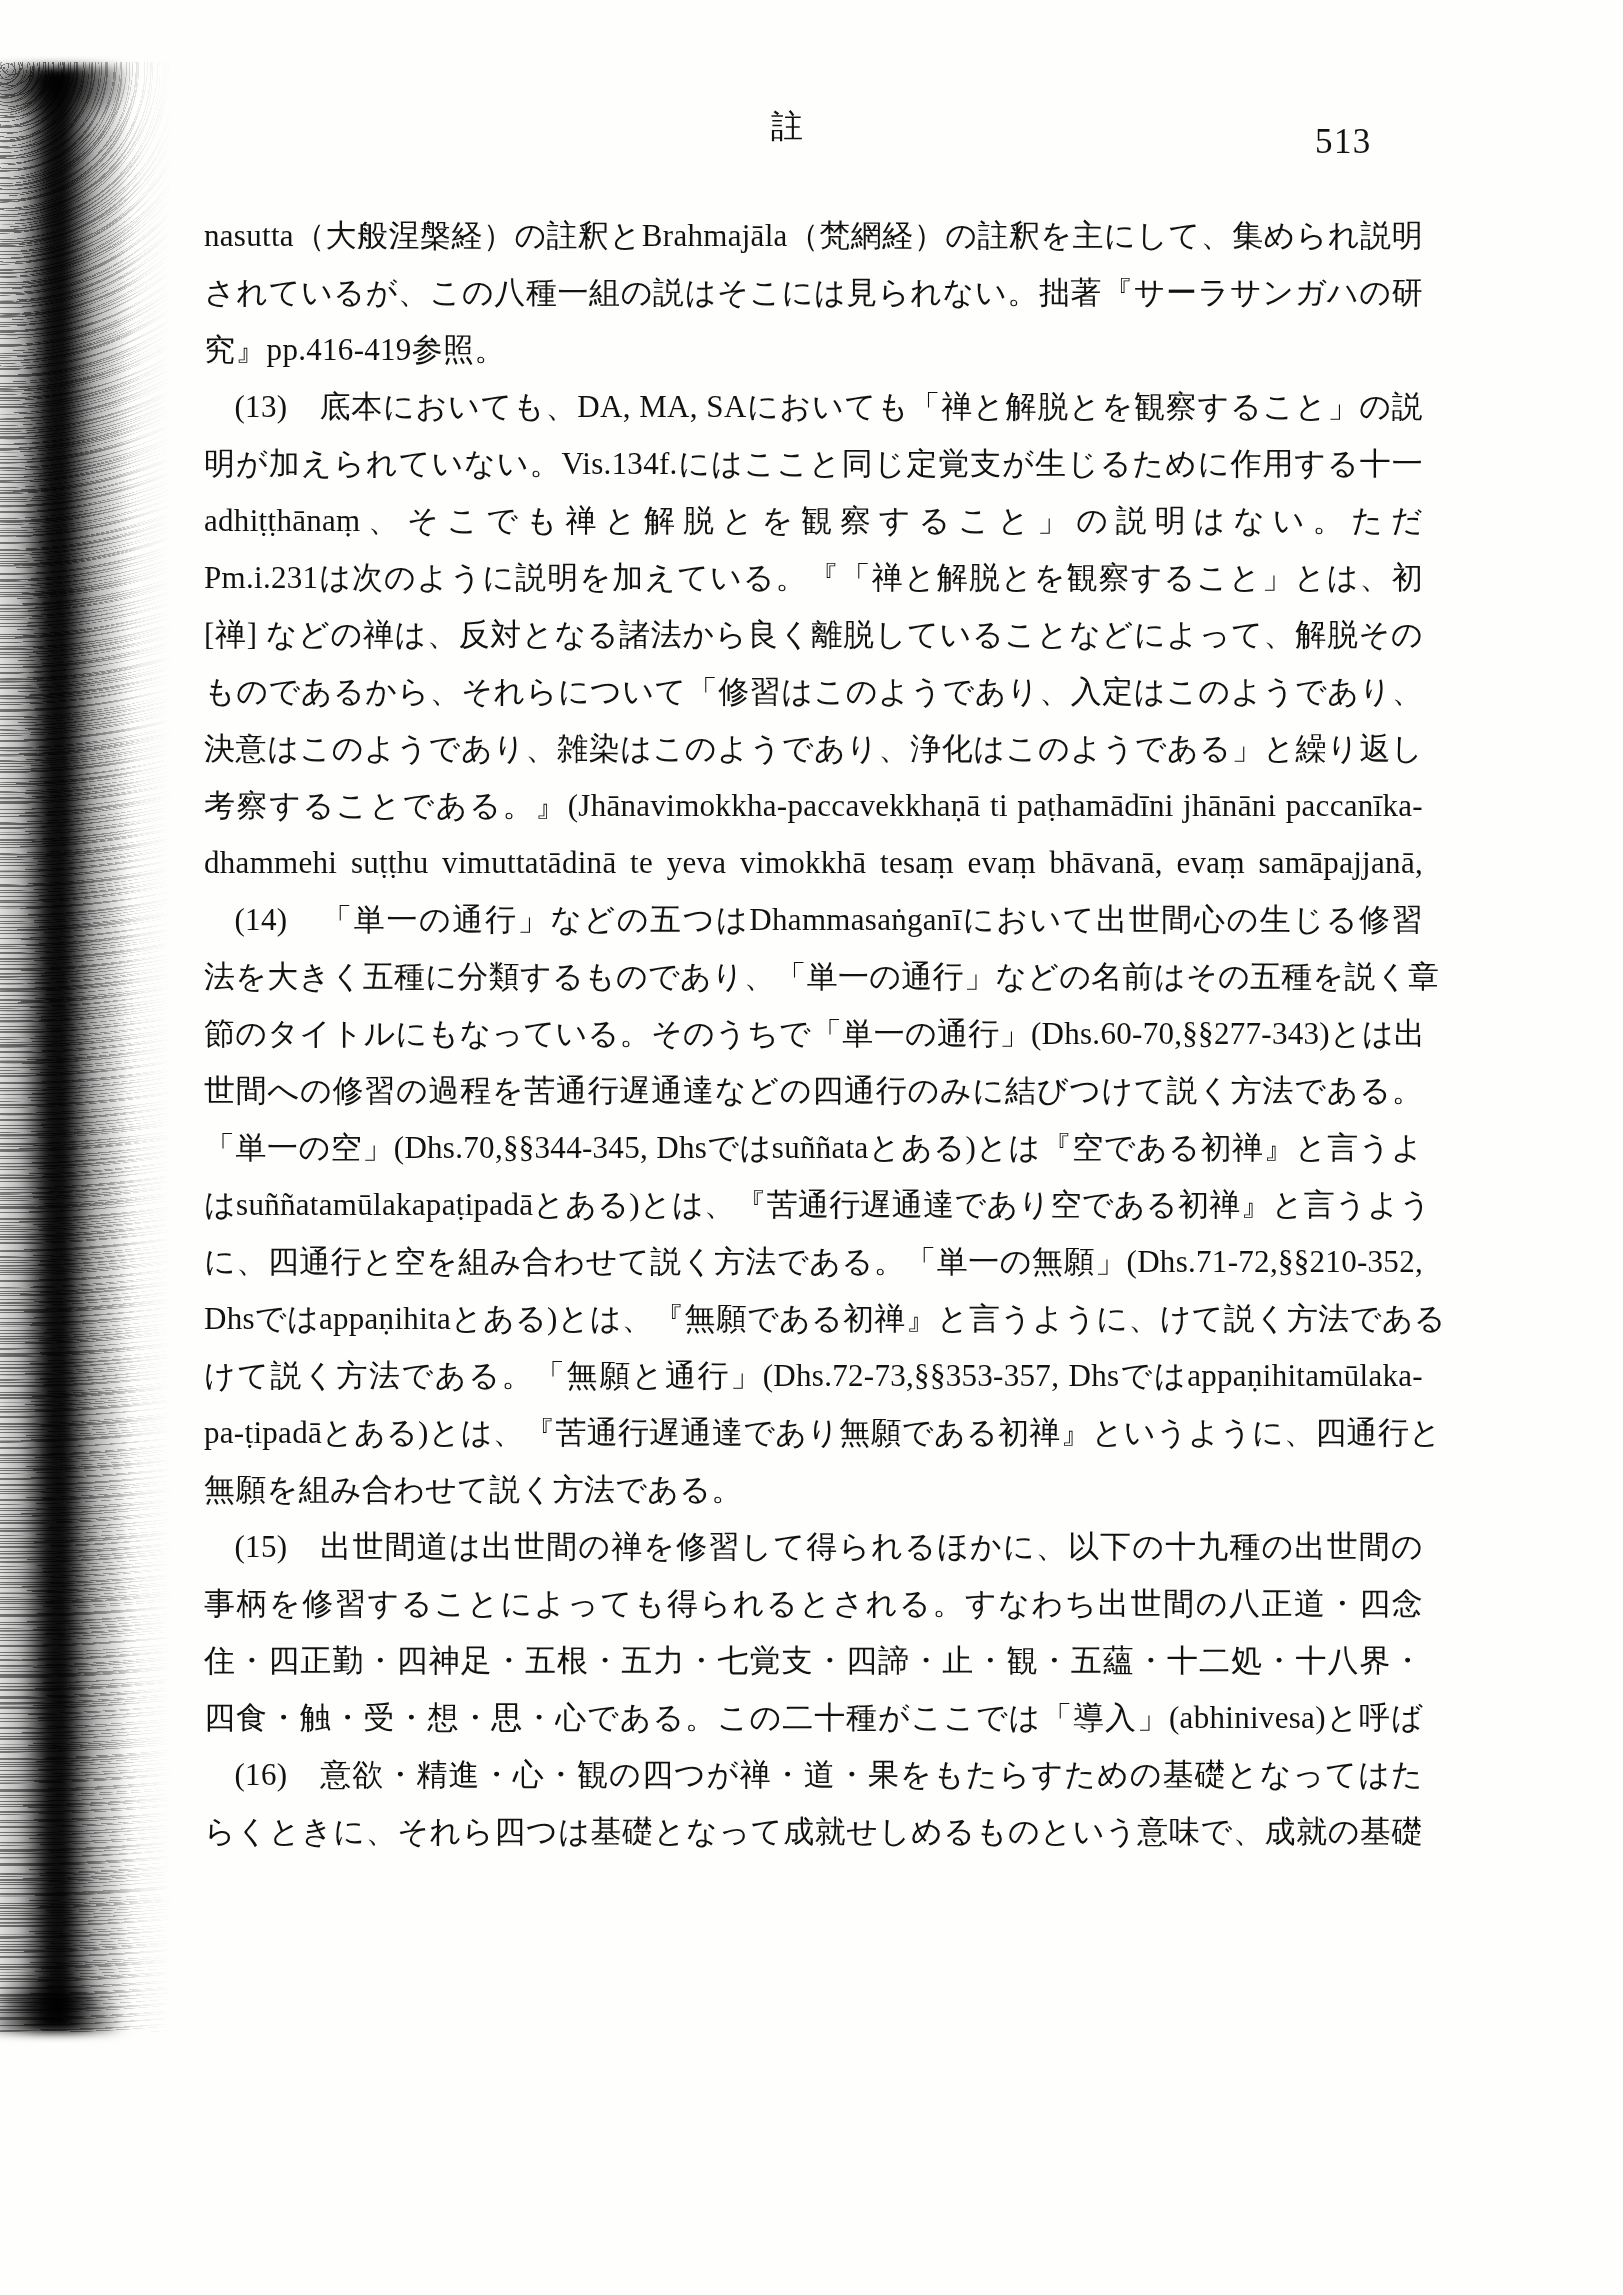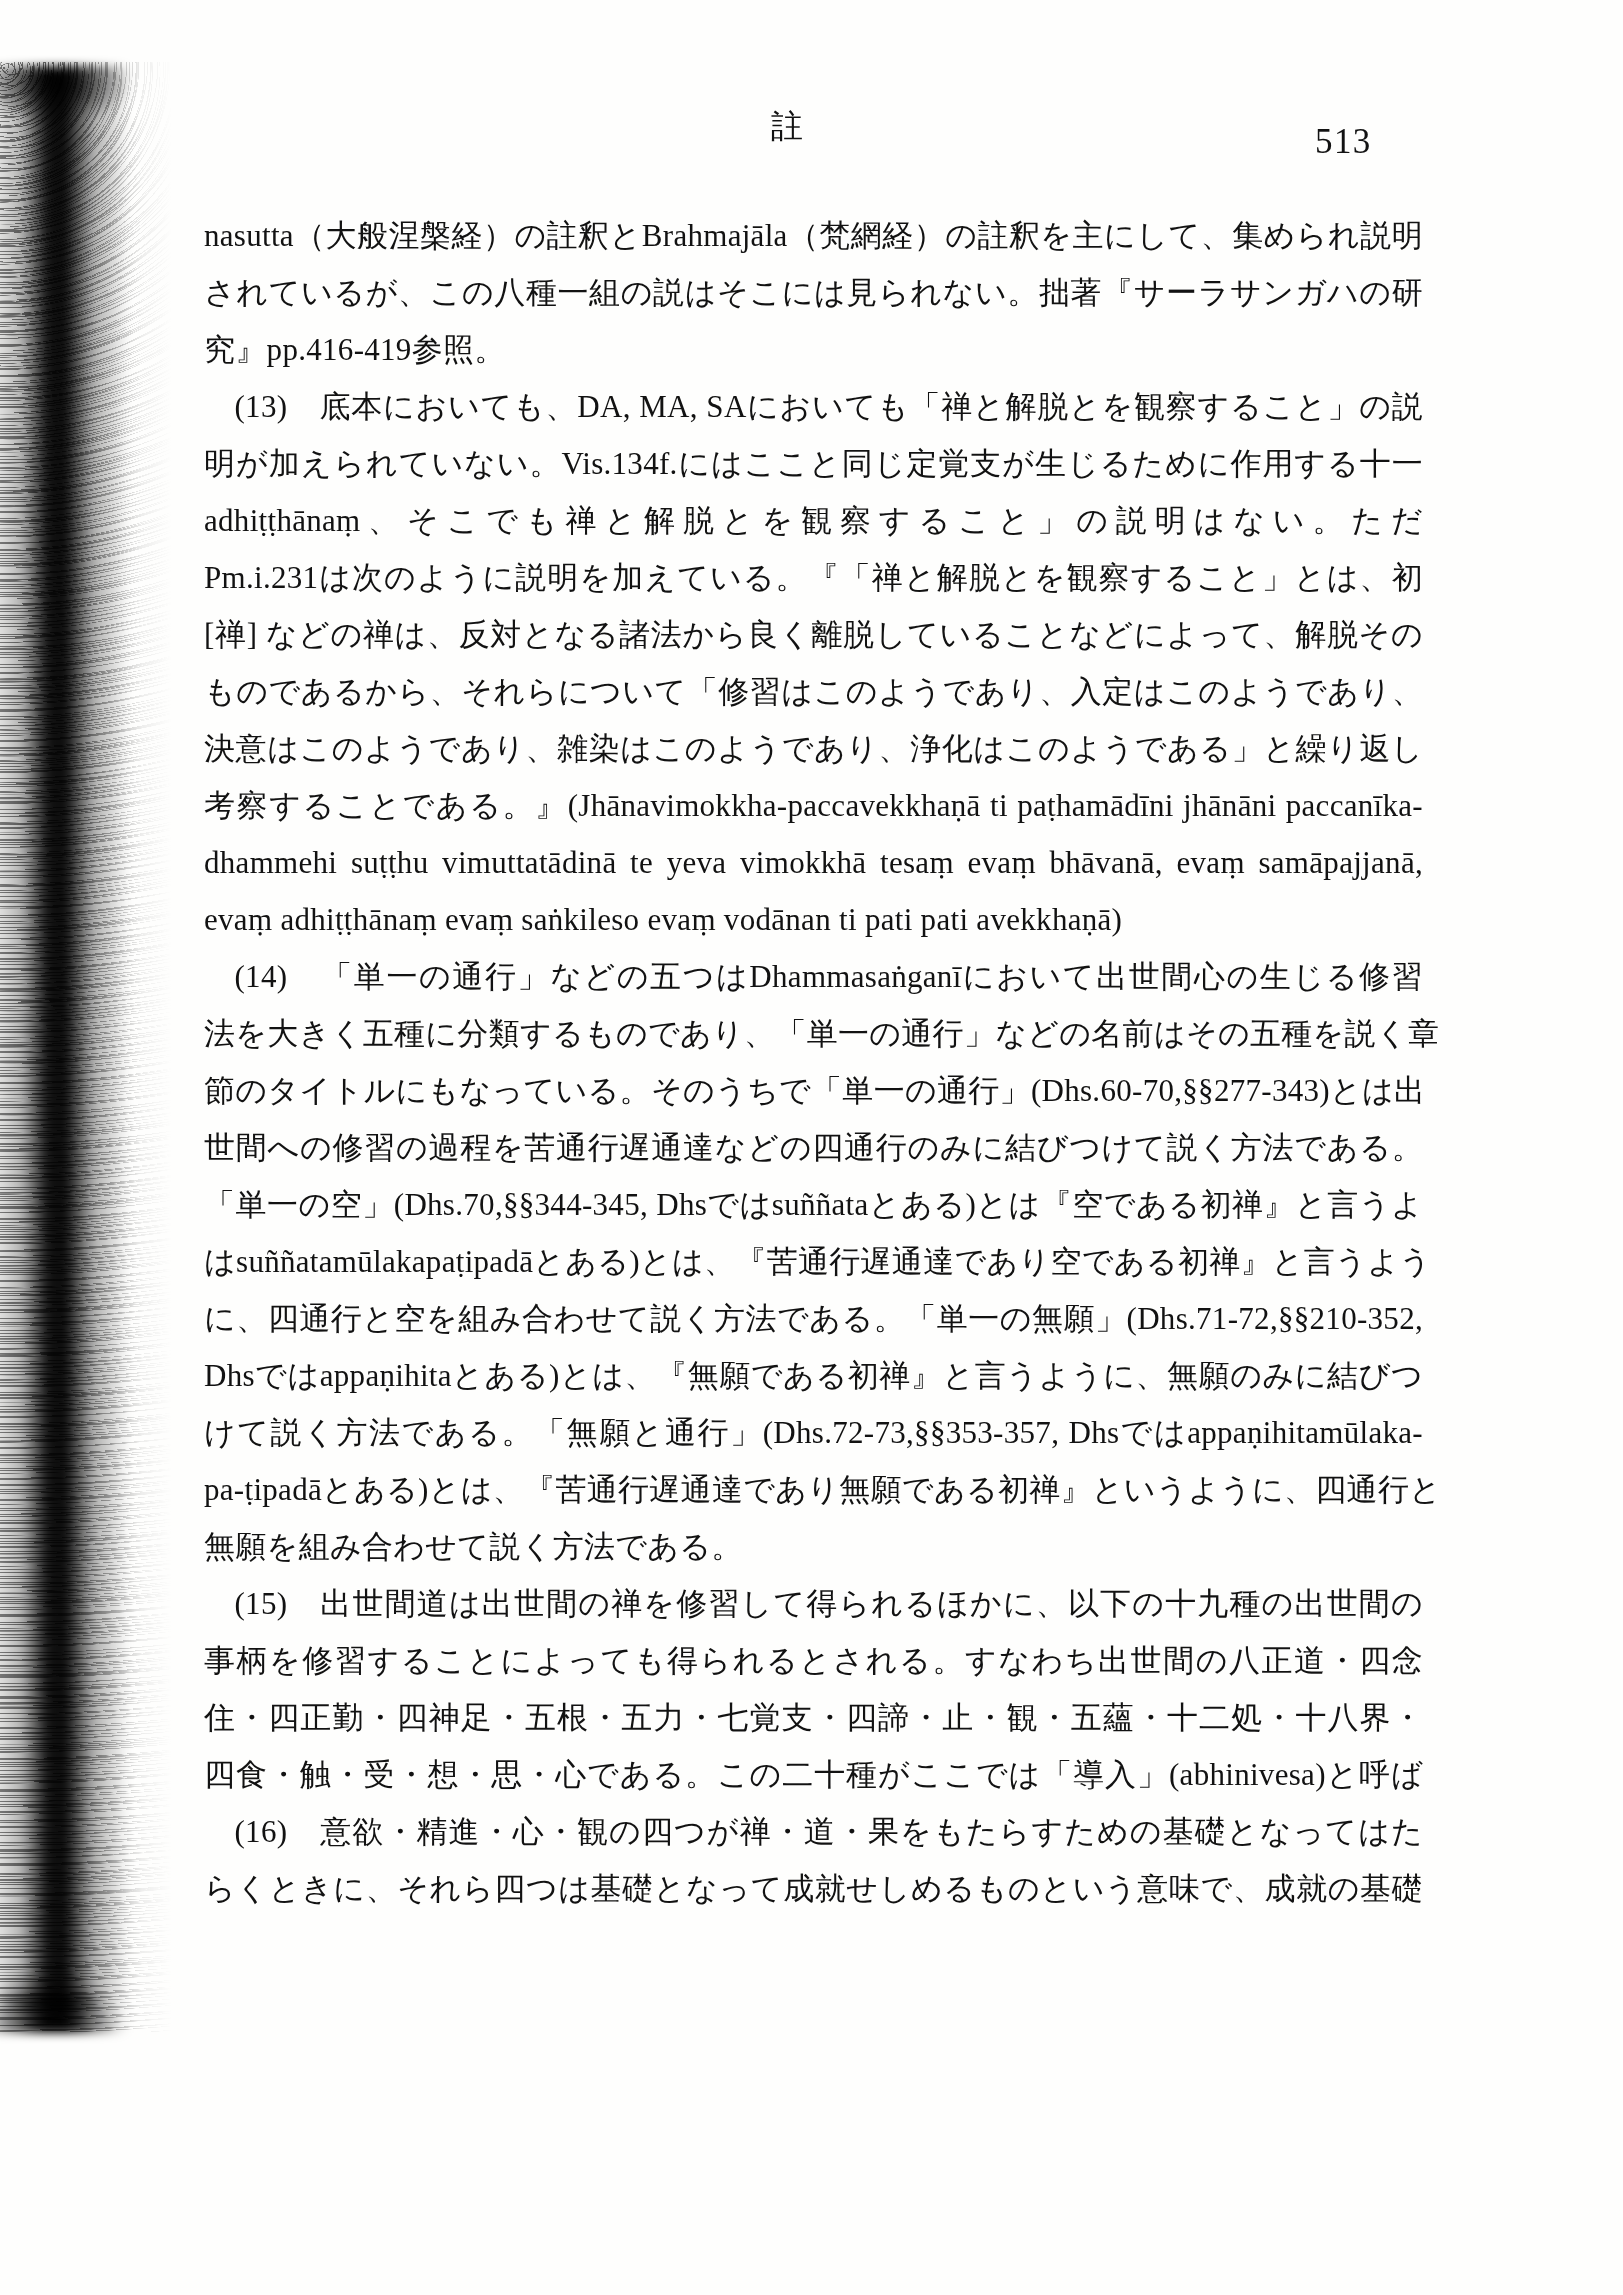--- a/index.html
+++ b/index.html
@@ -126,29 +126,28 @@
       <div class="line short">究』pp.416-419参照。</div>
       <div class="line indent">(13)　底本においても、DA, MA, SAにおいても「禅と解脱とを観察すること」の説</div>
       <div class="line">明が加えられていない。Vis.134f.にはここと同じ定覚支が生じるために作用する十一</div>
       <div class="line">adhiṭṭhānaṃ、そこでも禅と解脱とを観察すること」の説明はない。ただ</div>
       <div class="line">Pm.i.231は次のように説明を加えている。『「禅と解脱とを観察すること」とは、初</div>
       <div class="line">[禅] などの禅は、反対となる諸法から良く離脱していることなどによって、解脱その</div>
       <div class="line">ものであるから、それらについて「修習はこのようであり、入定はこのようであり、</div>
       <div class="line">決意はこのようであり、雑染はこのようであり、浄化はこのようである」と繰り返し</div>
       <div class="line">考察することである。』(Jhānavimokkha-paccavekkhaṇā ti paṭhamādīni jhānāni paccanīka-</div>
       <div class="line">dhammehi suṭṭhu vimuttatādinā te yeva vimokkhā tesaṃ evaṃ bhāvanā, evaṃ samāpajjanā,</div>
-      <div class="line short">evaṃ adhiṭṭhānaṃ evaṃ saṅkileso evaṃ vodānan ti pati pati avekkhaṇā)</div>
       <div class="line indent">(14)　「単一の通行」などの五つはDhammasaṅganīにおいて出世間心の生じる修習</div>
       <div class="line">法を大きく五種に分類するものであり、「単一の通行」などの名前はその五種を説く章</div>
       <div class="line">節のタイトルにもなっている。そのうちで「単一の通行」(Dhs.60-70,§§277-343)とは出</div>
       <div class="line">世間への修習の過程を苦通行遅通達などの四通行のみに結びつけて説く方法である。</div>
       <div class="line">「単一の空」(Dhs.70,§§344-345, Dhsではsuññataとある)とは『空である初禅』と言うよ</div>
       <div class="line">はsuññatamūlakapaṭipadāとある)とは、『苦通行遅通達であり空である初禅』と言うよう</div>
       <div class="line">に、四通行と空を組み合わせて説く方法である。「単一の無願」(Dhs.71-72,§§210-352,</div>
-      <div class="line">Dhsではappaṇihitaとある)とは、『無願である初禅』と言うように、無願のみに結びつ</div>
+      <div class="line">Dhsではappaṇihitaとある)とは、『無願である初禅』と言うように、けて説く方法である</div>
       <div class="line">けて説く方法である。「無願と通行」(Dhs.72-73,§§353-357, Dhsではappaṇihitamūlaka-</div>
       <div class="line">pa-ṭipadāとある)とは、『苦通行遅通達であり無願である初禅』というように、四通行と</div>
       <div class="line short">無願を組み合わせて説く方法である。</div>
       <div class="line indent">(15)　出世間道は出世間の禅を修習して得られるほかに、以下の十九種の出世間の</div>
       <div class="line">事柄を修習することによっても得られるとされる。すなわち出世間の八正道・四念</div>
       <div class="line">住・四正勤・四神足・五根・五力・七覚支・四諦・止・観・五蘊・十二処・十八界・</div>
       <div class="line">四食・触・受・想・思・心である。この二十種がここでは「導入」(abhinivesa)と呼ば</div>
       <div class="line indent">(16)　意欲・精進・心・観の四つが禅・道・果をもたらすための基礎となってはた</div>
       <div class="line">らくときに、それら四つは基礎となって成就せしめるものという意味で、成就の基礎</div>
     </div>

